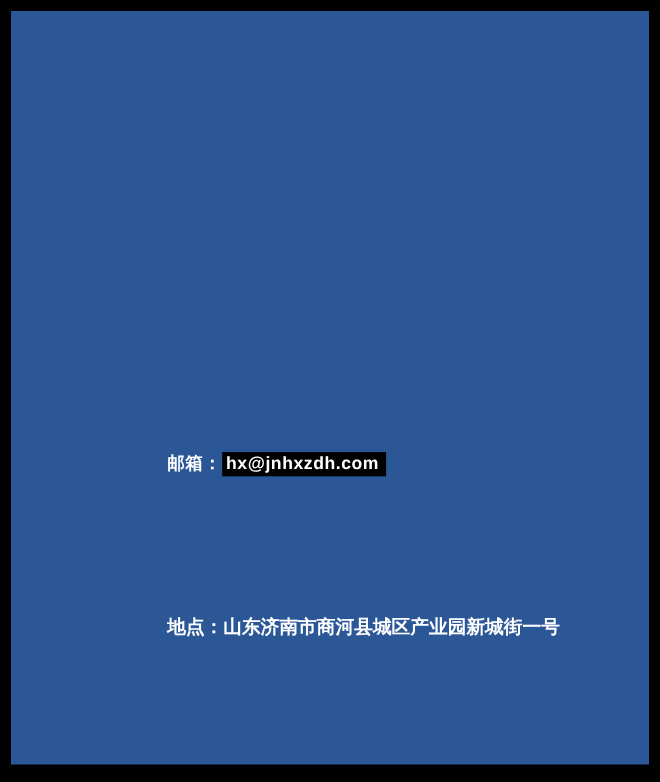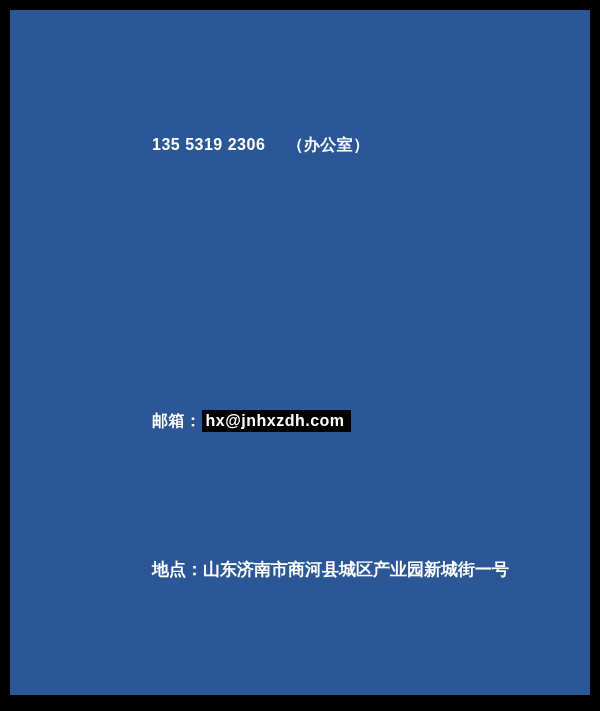--- a/index.html
+++ b/index.html
@@ -54,23 +54,20 @@
     padding: 2px 6px 3px 4px;
   }
 
   .address-line { left: 142px; top: 548px; font-size: 17px; letter-spacing: 0; }
 </style>
 </head>
 <body>
 
 <div class="slide">
 
-  <div class="line office-line">
-    <span>135 5319 2306</span><span class="office-label">（办公室）</span>
-  </div>
 
 
   <div class="line email-line">
     <span>邮箱：</span><span class="email-value">hx@jnhxzdh.com</span>
   </div>
 
   <div class="line address-line">
     <span>地点：山东济南市商河县城区产业园新城街一号</span>
   </div>
 

